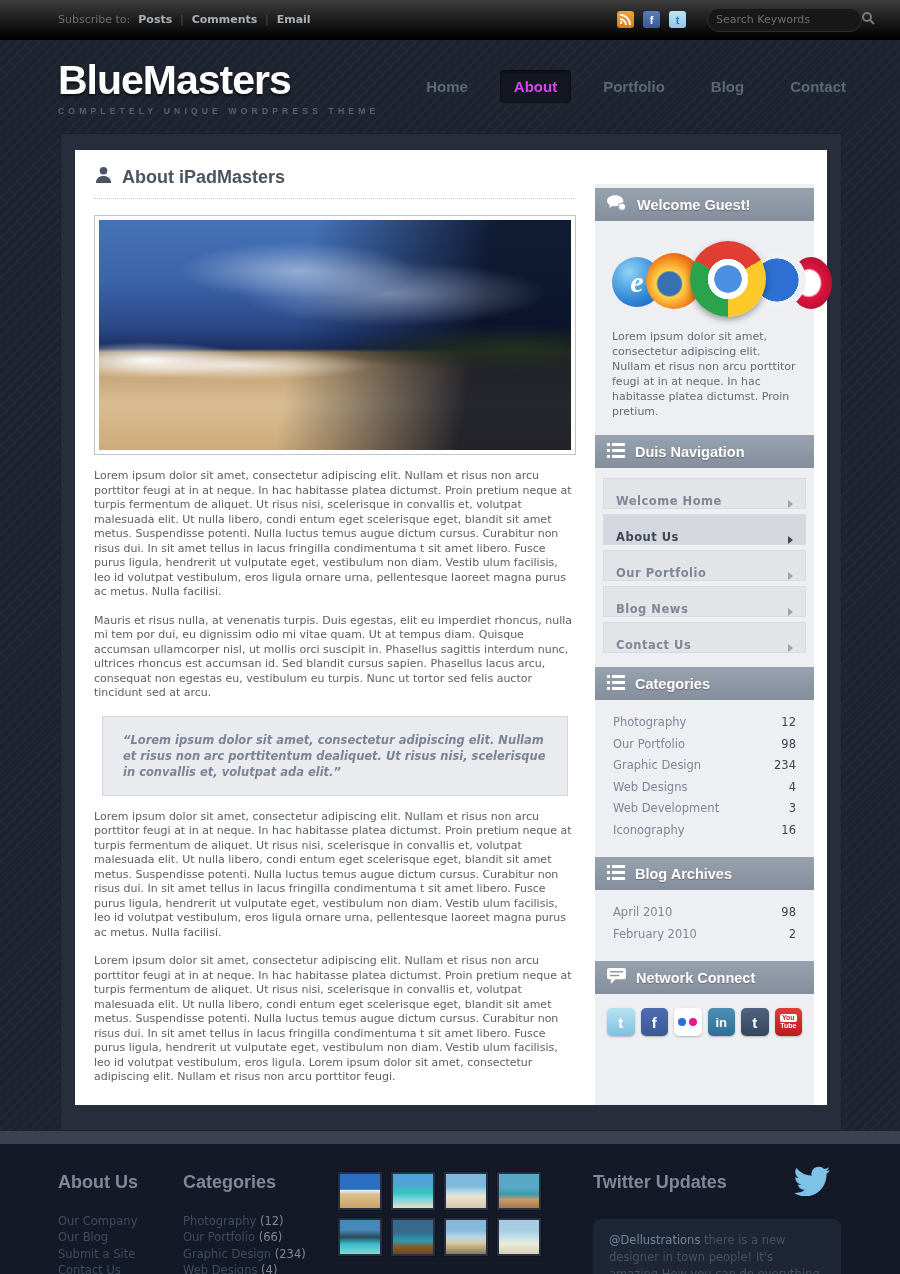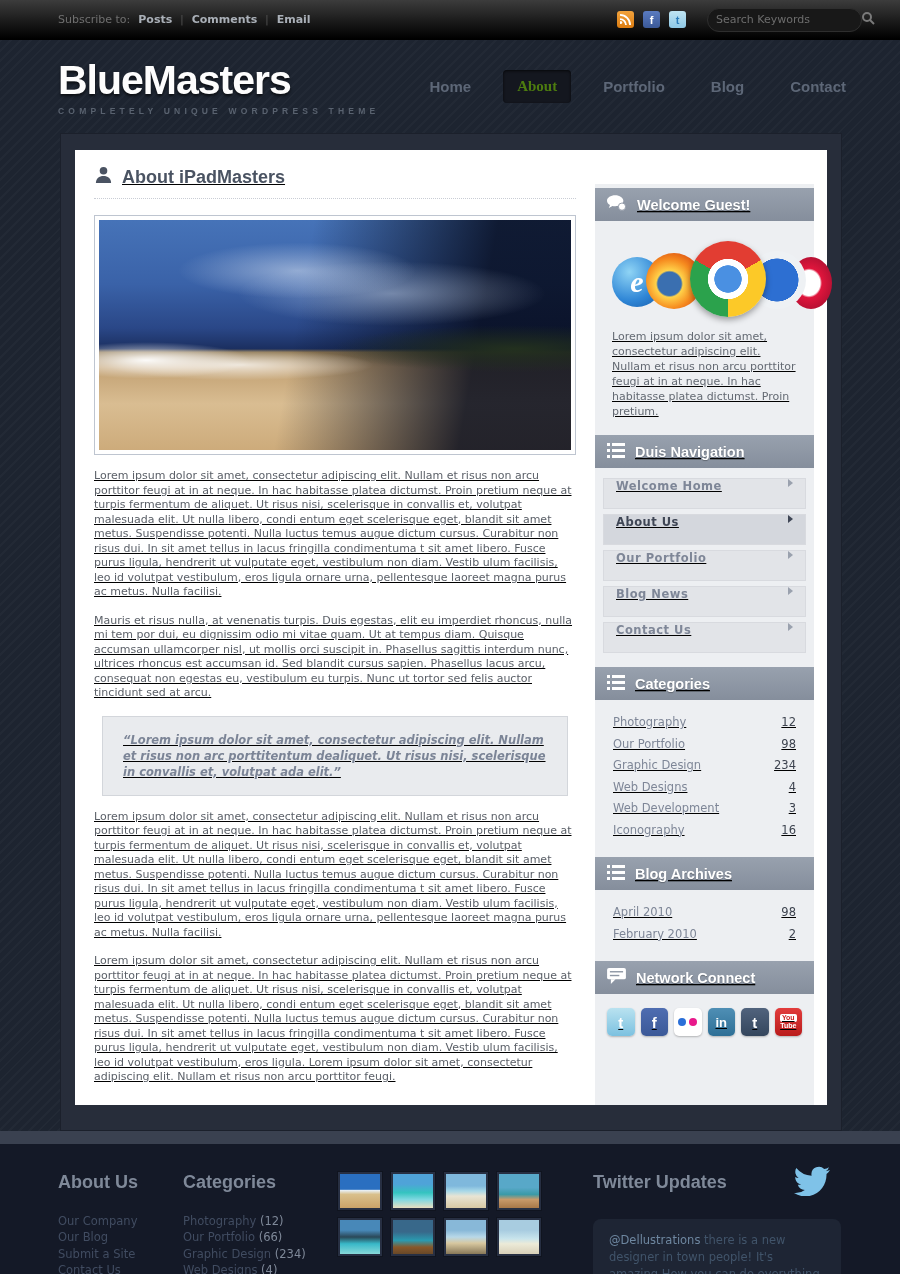--- a/index.html
+++ b/index.html
@@ -31,24 +31,24 @@
 
   
   .header { height:93px; display:flex; align-items:center; justify-content:space-between; padding:0 40px 0 58px; }
   .logo { font-family:"Liberation Sans",sans-serif; font-weight:bold; font-size:41px; color:#fdfdfd;
     letter-spacing:-1px; text-shadow:0 2px 3px rgba(0,0,0,0.65); cursor:pointer; }
   .tagline { font-size:8.5px; letter-spacing:4.2px; color:#59626f; margin-top:2px;
     font-family:"Liberation Sans",sans-serif; font-weight:bold; }
   .nav { display:flex; align-items:flex-end; gap:18px; }
   .nav a { font-family:"Liberation Sans",sans-serif; font-weight:bold; font-size:15px; color:#5d6777;
     text-decoration:none; padding:8px 14px; border-radius:4px; cursor:pointer; }
-  .nav a.active { color:#4d7c0f; background:#14171f; box-shadow:inset 0 1px 3px rgba(0,0,0,0.7);font-family:Liberation Serif, serif; }
+  .nav a.active { color:#d946ef; background:#14171f; box-shadow:inset 0 1px 3px rgba(0,0,0,0.7); }
 
   
-  .main-wrap { margin:0 58px 0 60px; background:#272d3a; border:1px solid #1b202b; padding:16px 14px 25px;text-decoration:underline; }
+  .main-wrap { margin:0 58px 0 60px; background:#272d3a; border:1px solid #1b202b; padding:16px 14px 25px; }
   .content-box { background:#fff; display:flex; min-height:860px; padding-right:13px; }
   .article { width:526px; padding:15px 19px 20px; }
   .article h1 { font-family:"Liberation Sans",sans-serif; font-size:18px; color:#4a5362;
     display:flex; align-items:center; gap:9px; padding-bottom:9px; border-bottom:1px dotted #c9cdd5; }
   .beach-frame { margin-top:16px; border:1px solid #bec5d0; background:#fff; padding:4px; }
   .beach { height:230px;
     background:
       radial-gradient(ellipse 150px 26px at 10% 61%, rgba(255,255,255,0.95), rgba(255,255,255,0) 70%),
       radial-gradient(ellipse 190px 22px at 30% 63%, rgba(255,255,255,0.75), rgba(255,255,255,0) 70%),
       radial-gradient(ellipse 170px 40px at 42% 22%, rgba(215,226,242,0.55), transparent 70%),
@@ -76,21 +76,21 @@
   .b-chrome { width:76px; height:76px; left:78px; top:4px; z-index:5;
     background:radial-gradient(circle, #4a90e2 0 25%, #ffffff 26% 37%, transparent 38%),
       conic-gradient(from -60deg, #e23d32 0 120deg, #fcc928 120deg 240deg, #2ba24c 240deg 360deg);
     box-shadow:0 3px 6px rgba(0,0,0,0.35); }
   .b-safari { width:58px; height:58px; left:136px; top:14px; z-index:3;
     background:radial-gradient(circle, #2d6fd2 0 52%, #eef1f4 53% 72%, #a9b1bb 73% 100%); }
   .b-opera { width:42px; height:52px; left:178px; top:20px; z-index:1; border-radius:50%;
     background:radial-gradient(ellipse at 45% 50%, #fff 0 34%, #e0153c 40%, #9b0e2e 95%); }
   .welcome-text { font-size:11px; line-height:15px; color:#646a73; }
   .snav { padding:10px 8px 14px; display:flex; flex-direction:column; gap:5px; }
-  .snav a { height:31px; background:#e2e4e8; border:1px solid #d8dadf; display:flex; align-items:flex-start;
+  .snav a { height:31px; background:#e2e4e8; border:1px solid #d8dadf; display:flex; align-items:flex-end;
     justify-content:space-between; padding:0 12px; text-decoration:none; font-size:11.5px; font-weight:bold;
     color:#7e8697; letter-spacing:0.5px; cursor:pointer; }
   .snav a.active { background:#d4d7dd; color:#3f4655; }
   .tri { width:0; height:0; border-left:5px solid #9aa1ae; border-top:4px solid transparent; border-bottom:4px solid transparent; }
   .snav a.active .tri { border-left-color:#3f4655; }
   .cat-list { padding:12px 18px 16px; }
   .cat-list a { display:flex; justify-content:space-between; text-decoration:none; font-size:11.5px;
     line-height:21.5px; cursor:pointer; }
   .cat-list .lbl { color:#7e8697; }
   .cat-list .cnt { color:#3d434f; }

